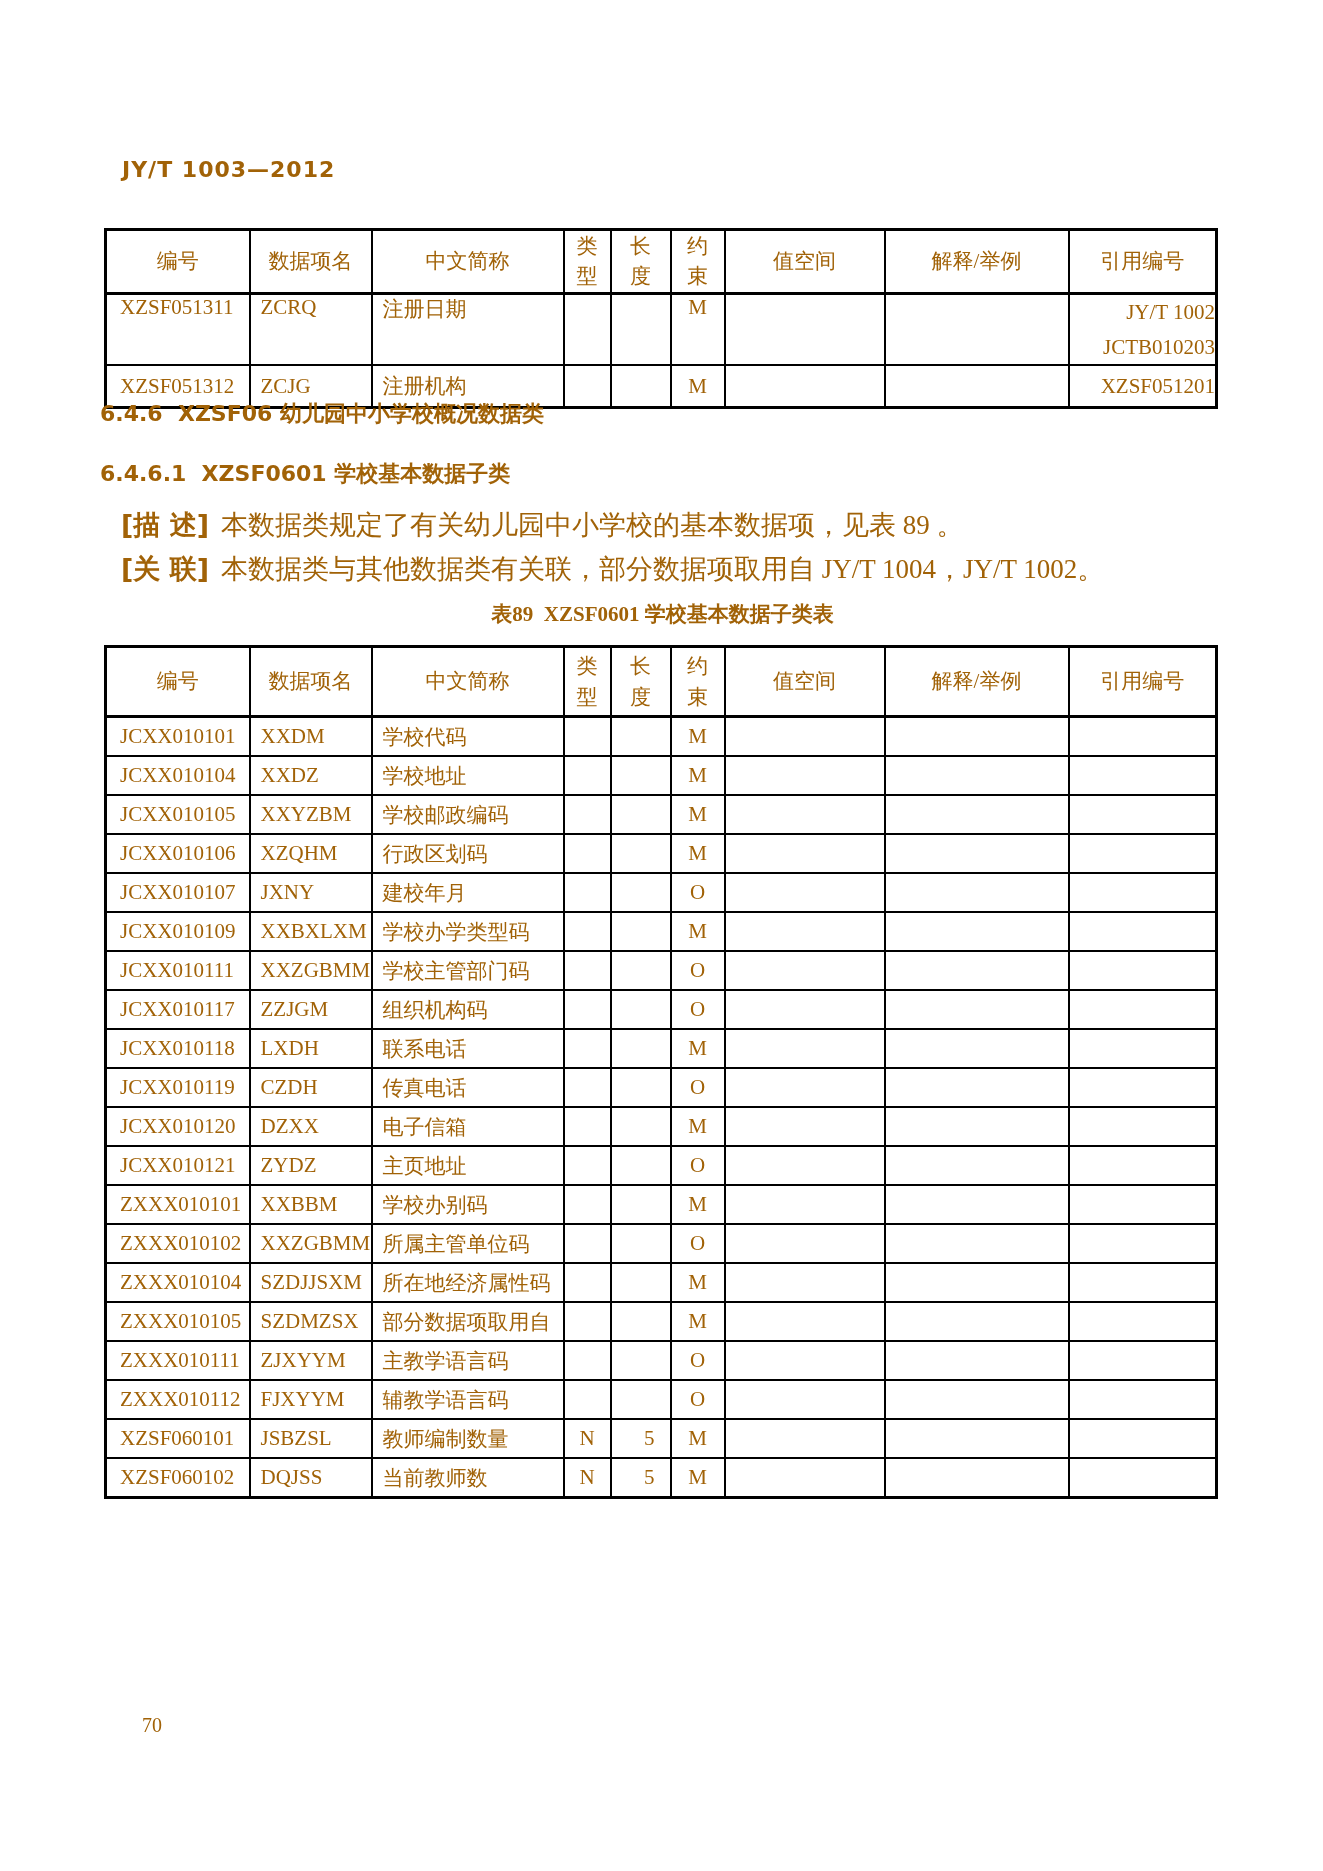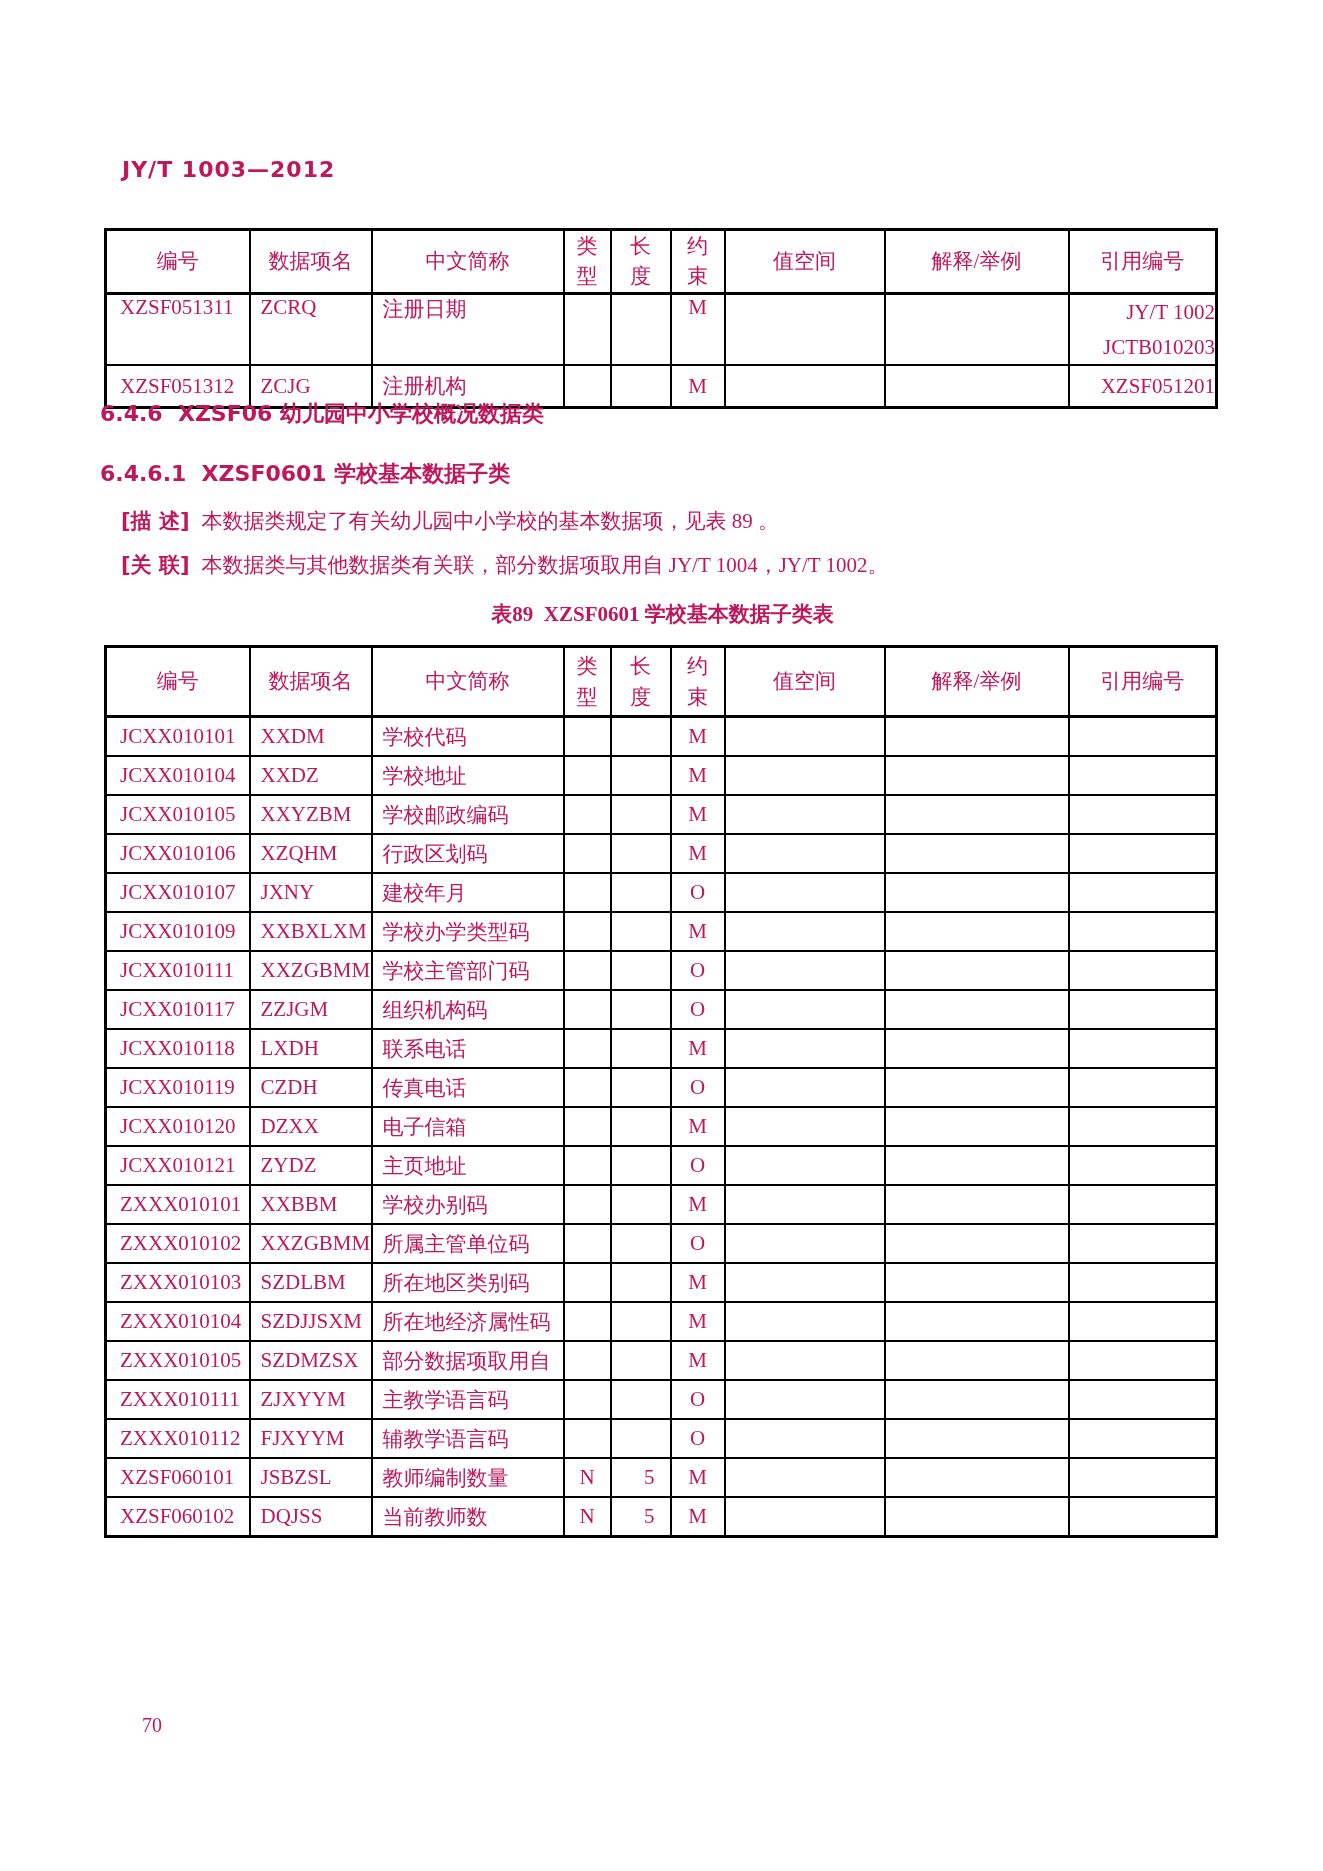--- a/index.html
+++ b/index.html
@@ -1,21 +1,21 @@
 <!DOCTYPE html>
 <html lang="zh"><head>
 <meta charset="utf-8">
 <style>
   html, body { margin: 0; padding: 0; background: #ffffff; }
   .page {
     position: relative;
     width: 1323px;
     height: 1871px;
     background: #ffffff;
-    color: #be185d;
+    color: #a16207;
     font-family: "Liberation Serif", "DejaVu Serif", serif;
     overflow: hidden;
   }
   .doc-code {
     position: absolute;
     left: 122px;
     top: 157px;
     font-family: "DejaVu Sans", "Liberation Sans", sans-serif;
     font-weight: bold;
     font-size: 22px;
@@ -68,21 +68,21 @@
     font-weight: bold;
     font-size: 22px;
     white-space: pre;
   }
   .h1 { top: 399px; }
   .h2 { top: 459px; }
   .para {
     position: absolute;
     left: 121px;
     margin: 0;
-    font-size: 21px;
+    font-size: 27px;
     white-space: pre;
   }
   .para .plabel {
     font-family: "DejaVu Sans", "Liberation Sans", sans-serif;
     font-weight: bold;
     margin-right: 12px;
   }
   .desc { top: 507px; }
   .rel  { top: 551px; }
   .caption {
@@ -351,31 +351,20 @@
           <td class="c1">XXZGBMM</td>
           <td class="c2">所属主管单位码</td>
           <td class="c3"></td>
           <td class="c4"></td>
           <td class="c5">O</td>
           <td class="c6"></td>
           <td class="c7"></td>
           <td class="c8"></td>
         </tr>
         <tr>
-          <td class="c0">ZXXX010103</td>
-          <td class="c1">SZDLBM</td>
-          <td class="c2">所在地区类别码</td>
-          <td class="c3"></td>
-          <td class="c4"></td>
-          <td class="c5">M</td>
-          <td class="c6"></td>
-          <td class="c7"></td>
-          <td class="c8"></td>
-        </tr>
-        <tr>
           <td class="c0">ZXXX010104</td>
           <td class="c1">SZDJJSXM</td>
           <td class="c2">所在地经济属性码</td>
           <td class="c3"></td>
           <td class="c4"></td>
           <td class="c5">M</td>
           <td class="c6"></td>
           <td class="c7"></td>
           <td class="c8"></td>
         </tr>

